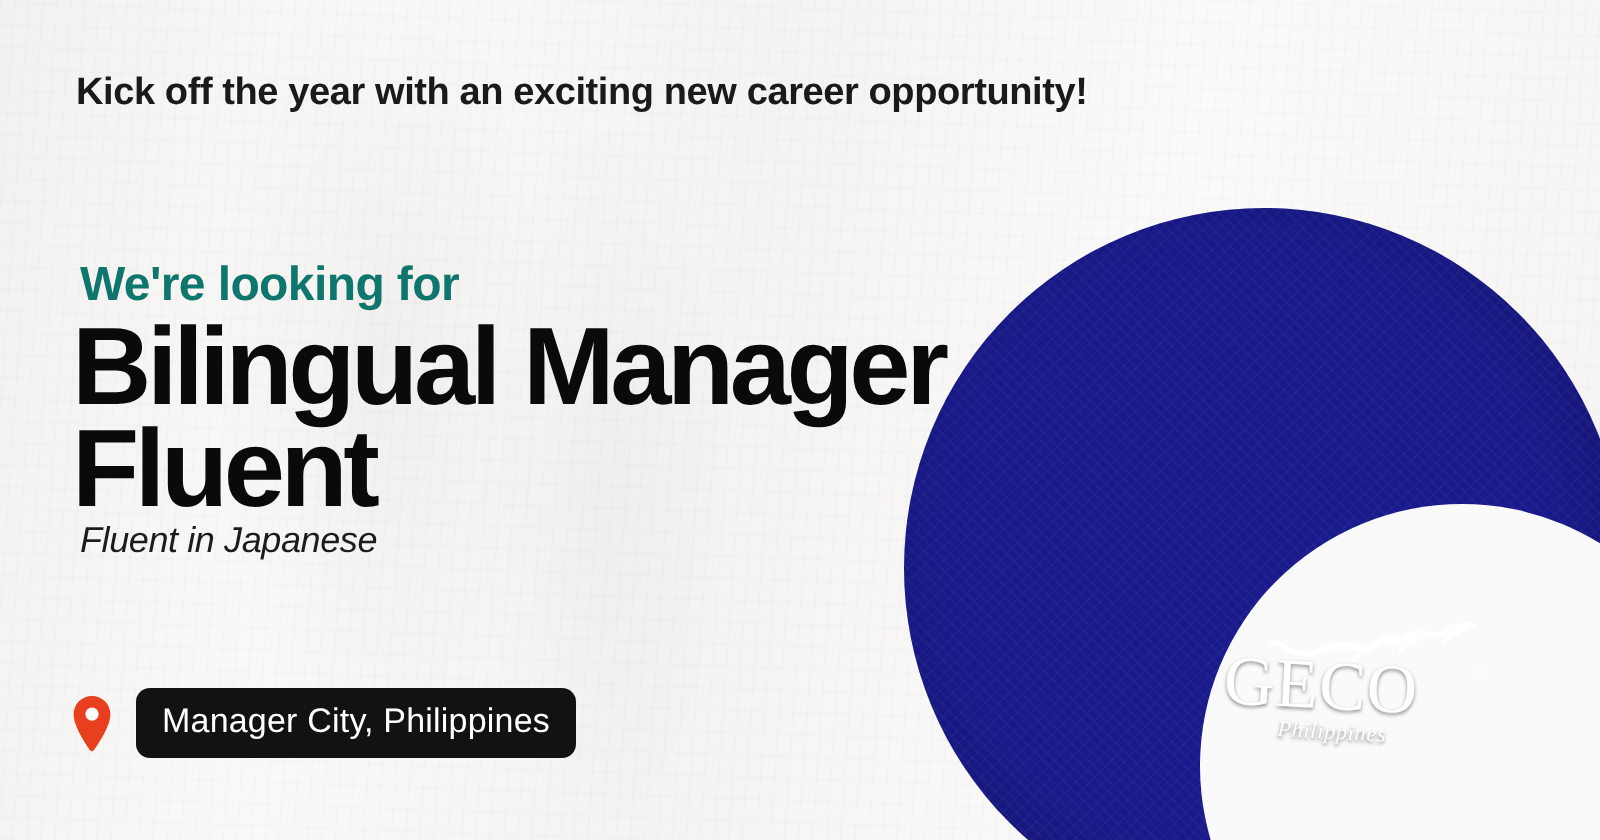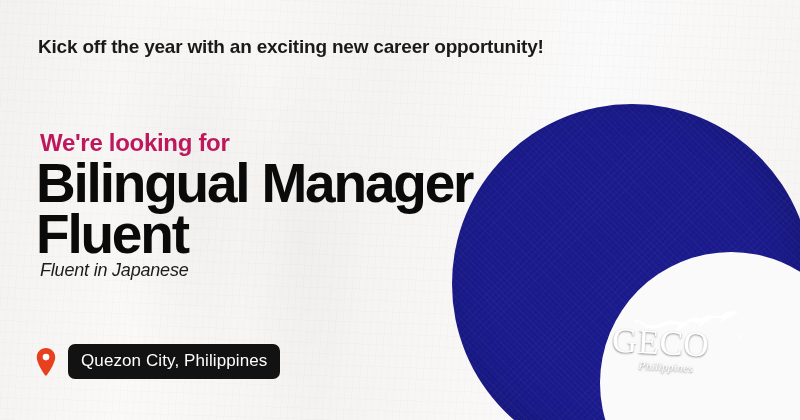--- a/index.html
+++ b/index.html
@@ -80,21 +80,21 @@
   }
 
   
   .kicker{
     position:absolute;left:38px;top:36px;
     font-size:19px;font-weight:700;color:#1a1a1a;
     letter-spacing:-.2px;white-space:nowrap;text-align:center;
   }
   .eyebrow{
     position:absolute;left:40px;top:129px;
-    font-size:24px;font-weight:700;color:#be185d;
+    font-size:24px;font-weight:700;color:#0f766e;
     letter-spacing:-.3px;white-space:nowrap;
   }
   .title{
     position:absolute;left:36px;top:158px;
     font-size:55px;font-weight:700;color:#0a0a0a;
     line-height:.92;letter-spacing:-2.2px;
     max-width:440px;
   }
   .title .l2{display:block;}
   .subtitle{
@@ -172,16 +172,16 @@
     <span class="l1">Bilingual Manager</span>
     <span class="l2">Fluent</span>
   </div>
   <div class="subtitle">Fluent in Japanese</div>
 
   <div class="loc-wrap">
     <svg class="pin" viewBox="0 0 20 28" aria-hidden="true">
       <path fill="#e8401f" d="M10 0C4.9 0 .8 4.1.8 9.2c0 6.6 8 17.6 8.4 18.1.4.5 1.2.5 1.6 0 .3-.5 8.4-11.5 8.4-18.1C19.2 4.1 15.1 0 10 0z"></path>
       <circle fill="#ffffff" cx="10" cy="9.1" r="3.3"></circle>
     </svg>
-    <div class="pill">Quezon City, Philippines</div>
+    <div class="pill">Manager City, Philippines</div>
   </div>
 
 </div>
 
 </body></html>

